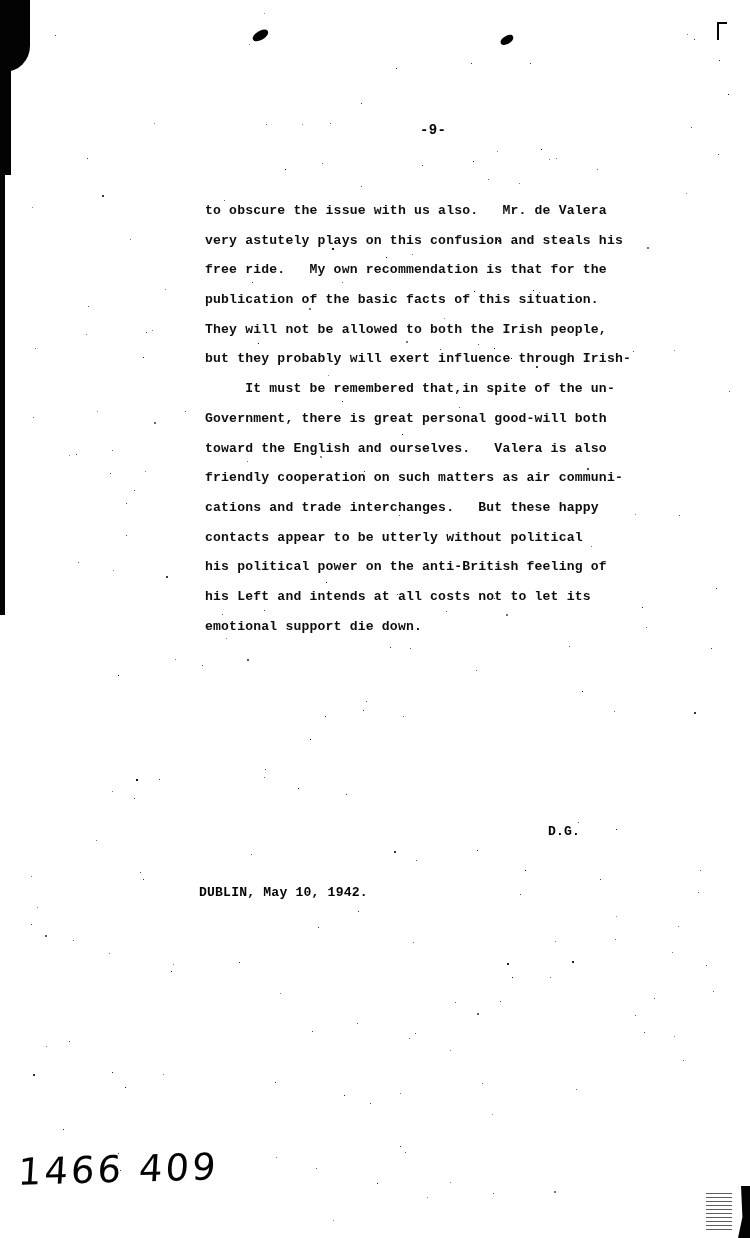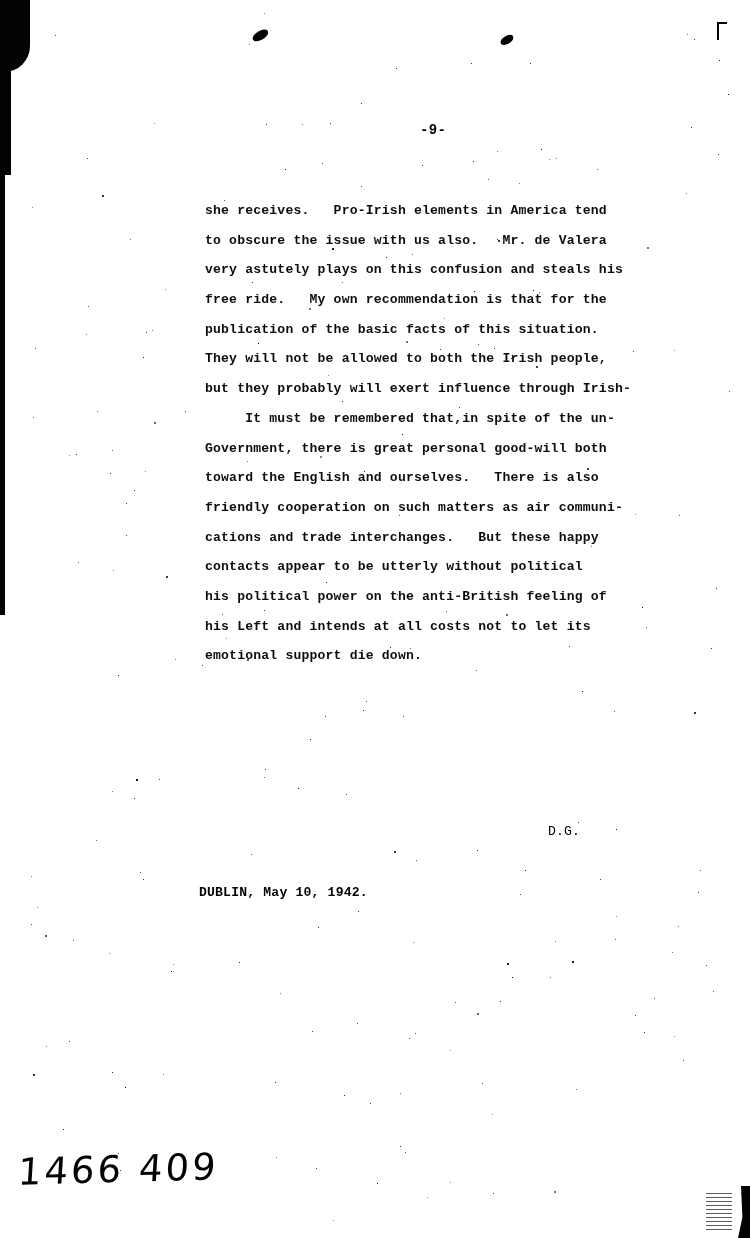--- a/index.html
+++ b/index.html
@@ -119,21 +119,21 @@
     letter-spacing: 0.18px;
     font-weight: bold;
     color: #0b0b0b;
   }
 
   .signature {
     position: absolute;
     left: 548px;
     top: 824px;
     font-size: 13.1px;
-    font-weight: normal;
+    font-weight: bold;
     letter-spacing: 0.18px;
     white-space: pre;
   }
 
   .dateline {
     position: absolute;
     left: 199px;
     top: 885px;
     font-size: 13.1px;
     font-weight: bold;
@@ -175,30 +175,29 @@
   <div class="scan-edge-br-blob"></div>
 
   <div class="smudge" style="left:252px; top:31px; width:17px; height:9px;"></div>
   <div class="smudge" style="left:500px; top:36px; width:14px; height:8px;"></div>
 
   <div class="corner-bracket" style="left:717px; top:22px; width:8px; height:16px;"></div>
 
   <div class="page-number">-9-</div>
 
   <div id="body-text">
-      <div class="line">she receives.   Pro-Irish elements in America tend</div>
       <div class="line">to obscure the issue with us also.   Mr. de Valera</div>
       <div class="line">very astutely plays on this confusion and steals his</div>
       <div class="line">free ride.   My own recommendation is that for the</div>
       <div class="line">publication of the basic facts of this situation.</div>
       <div class="line">They will not be allowed to both the Irish people,</div>
       <div class="line">but they probably will exert influence through Irish-</div>
       <div class="line">     It must be remembered that,in spite of the un-</div>
       <div class="line">Government, there is great personal good-will both</div>
-      <div class="line">toward the English and ourselves.   There is also</div>
+      <div class="line">toward the English and ourselves.   Valera is also</div>
       <div class="line">friendly cooperation on such matters as air communi-</div>
       <div class="line">cations and trade interchanges.   But these happy</div>
       <div class="line">contacts appear to be utterly without political</div>
       <div class="line">his political power on the anti-British feeling of</div>
       <div class="line">his Left and intends at all costs not to let its</div>
       <div class="line">emotional support die down.</div>
     </div>
 
   <div class="signature">D.G.</div>
 

